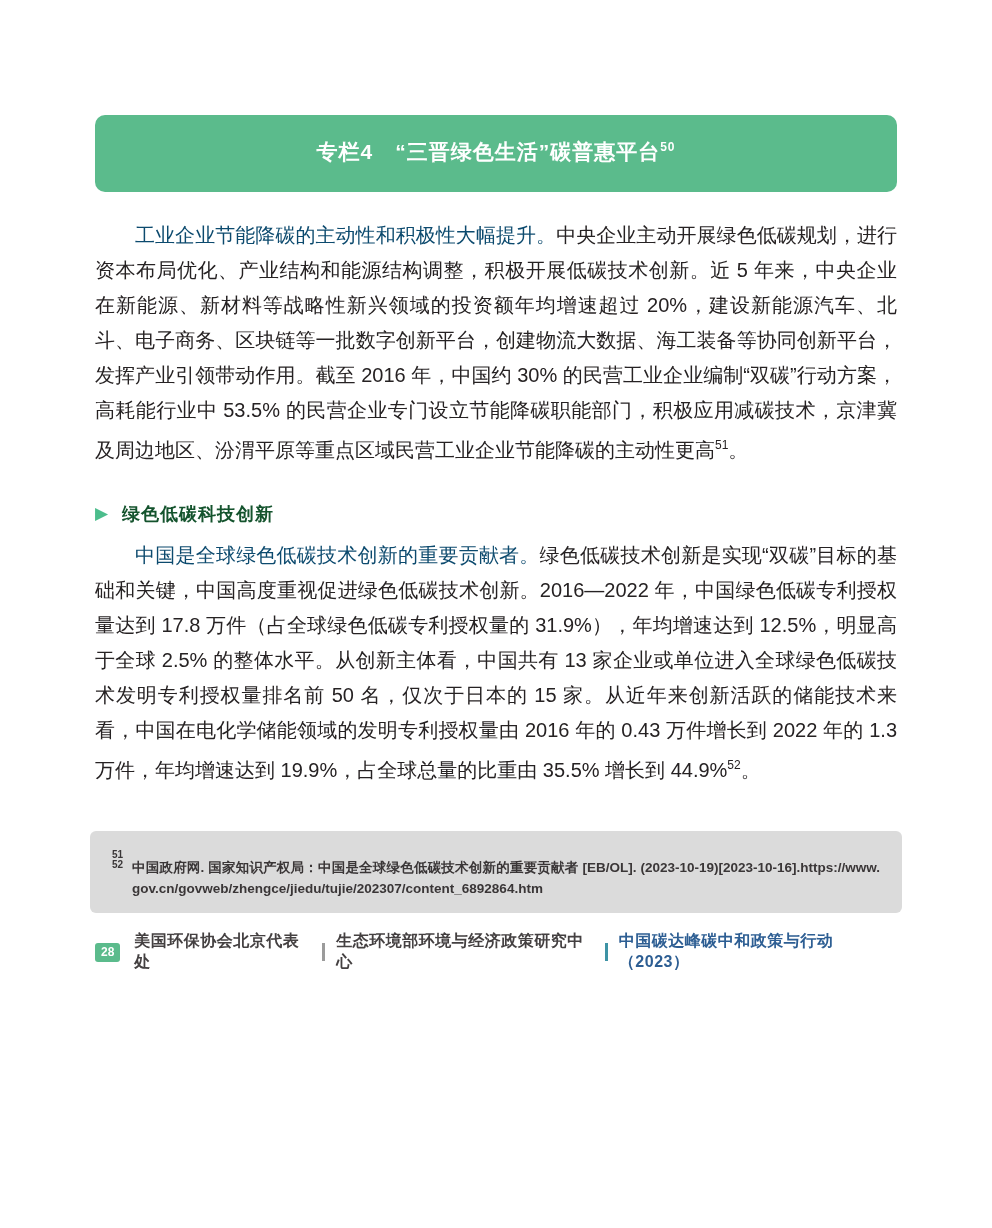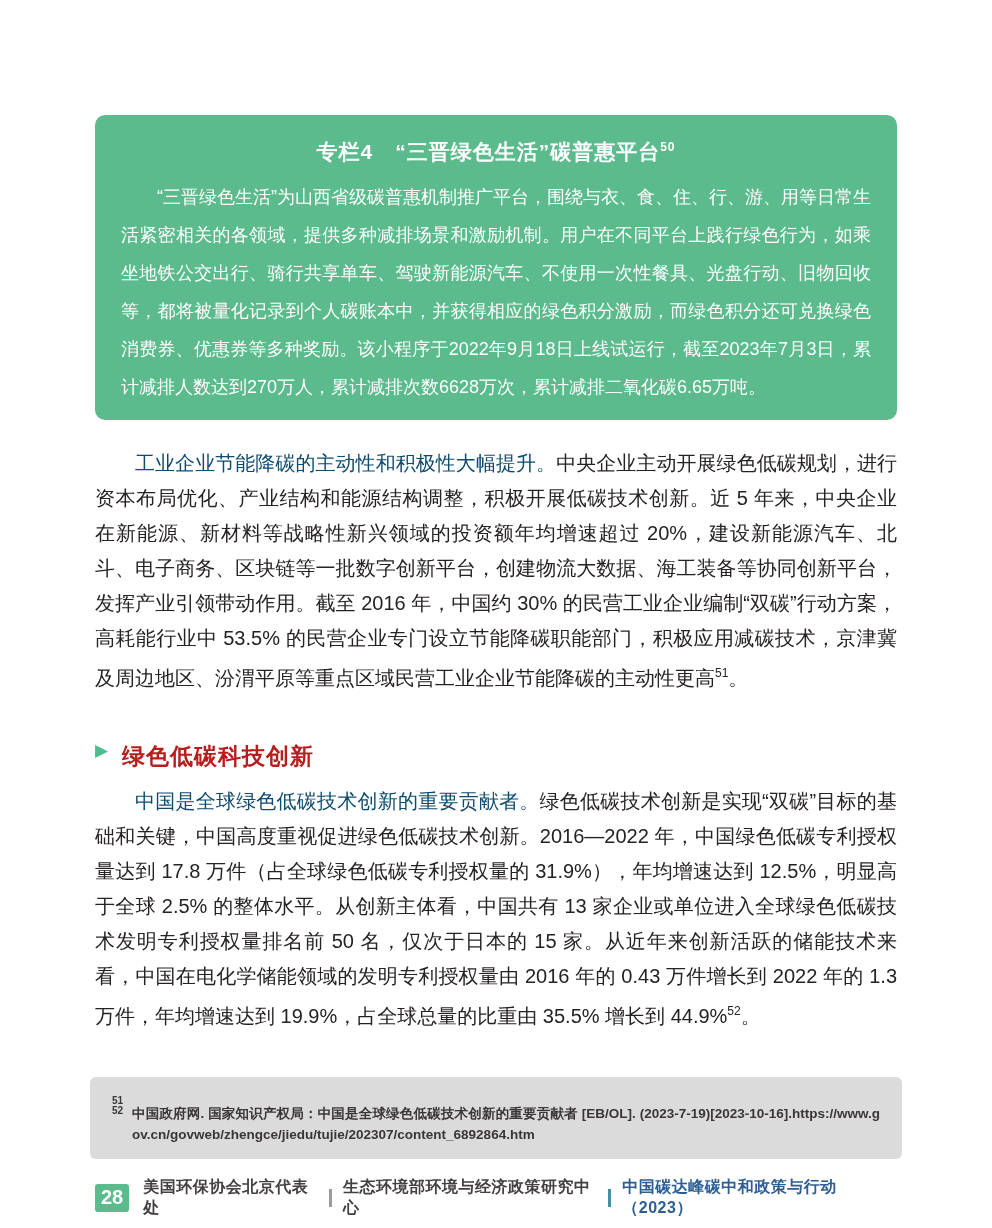--- a/index.html
+++ b/index.html
@@ -54,25 +54,24 @@
     display: flex;
     align-items: center;
   }
   .tri {
     color: #4cbd8c;
     font-size: 17px;
     line-height: 1;
     margin-right: 14px;
   }
   .sec-text {
-    color: #b91c1c;
-    font-size: 23px;
+    color: #14532d;
+    font-size: 18px;
     font-weight: 700;
     letter-spacing: 1px;
-    margin-top: 11px;
   }
   
   .footnotes {
     margin-top: 44px;
     margin-left: -5px;
     margin-right: -5px;
     background: #dbdbdb;
     border-radius: 6px;
     padding: 16px 22px 14px 22px;
   }
@@ -96,21 +95,21 @@
   }
   
   .footer {
     margin-top: 18px;
     display: flex;
     align-items: center;
   }
   .page-num {
     background: #5bbb8c;
     color: #ffffff;
-    font-size: 20px;
+    font-size: 12px;
     font-weight: 700;
     padding: 2px 6px 3px 6px;
     border-radius: 3px;
     margin-right: 14px;
   }
   .f-item {
     font-size: 16px;
     font-weight: 700;
     color: #444041;
     letter-spacing: 0.5px;
@@ -127,21 +126,20 @@
 </style>
 </head>
 <body>
 
 <div class="page">
 
   <div class="green-box">
     <div class="box-title">
       <span>专栏4　“三晋绿色生活”碳普惠平台</span><sup>50</sup>
     </div>
-    <p class="box-body">“三晋绿色生活”为山西省级碳普惠机制推广平台，围绕与衣、食、住、行、游、用等日常生活紧密相关的各领域，提供多种减排场景和激励机制。用户在不同平台上践行绿色行为，如乘坐地铁公交出行、骑行共享单车、驾驶新能源汽车、不使用一次性餐具、光盘行动、旧物回收等，都将被量化记录到个人碳账本中，并获得相应的绿色积分激励，而绿色积分还可兑换绿色消费券、优惠券等多种奖励。该小程序于2022年9月18日上线试运行，截至2023年7月3日，累计减排人数达到270万人，累计减排次数6628万次，累计减排二氧化碳6.65万吨。</p>
   </div>
 
   <p class="para para-1">
     <span class="lead">工业企业节能降碳的主动性和积极性大幅提升。</span><span>中央企业主动开展绿色低碳规划，进行资本布局优化、产业结构和能源结构调整，积极开展低碳技术创新。近 5 年来，中央企业在新能源、新材料等战略性新兴领域的投资额年均增速超过 20%，建设新能源汽车、北斗、电子商务、区块链等一批数字创新平台，创建物流大数据、海工装备等协同创新平台，发挥产业引领带动作用。截至 2016 年，中国约 30% 的民营工业企业编制“双碳”行动方案，高耗能行业中 53.5% 的民营企业专门设立节能降碳职能部门，积极应用减碳技术，京津冀及周边地区、汾渭平原等重点区域民营工业企业节能降碳的主动性更高</span><sup>51</sup><span>。</span>
   </p>
 
   <div class="section-heading">
     <span class="tri">▶</span>
     <span class="sec-text">绿色低碳科技创新</span>
   </div>
@@ -149,21 +147,21 @@
   <p class="para para-2">
     <span class="lead">中国是全球绿色低碳技术创新的重要贡献者。</span><span>绿色低碳技术创新是实现“双碳”目标的基础和关键，中国高度重视促进绿色低碳技术创新。2016—2022 年，中国绿色低碳专利授权量达到 17.8 万件（占全球绿色低碳专利授权量的 31.9%），年均增速达到 12.5%，明显高于全球 2.5% 的整体水平。从创新主体看，中国共有 13 家企业或单位进入全球绿色低碳技术发明专利授权量排名前 50 名，仅次于日本的 15 家。从近年来创新活跃的储能技术来看，中国在电化学储能领域的发明专利授权量由 2016 年的 0.43 万件增长到 2022 年的 1.3 万件，年均增速达到 19.9%，占全球总量的比重由 35.5% 增长到 44.9%</span><sup>52</sup><span>。</span>
   </p>
 
   <div class="footnotes">
     <div class="footnote">
       <span class="fn-num">51</span>
     </div>
     <div class="footnote">
       <span class="fn-num">52</span>
-      <span>中国政府网. 国家知识产权局：中国是全球绿色低碳技术创新的重要贡献者 [EB/OL]. (2023-7-19)[2023-10-16].https://www.gov.cn/govweb/zhengce/jiedu/tujie/202307/content_6892864.htm</span>
+      <span>中国政府网. 国家知识产权局：中国是全球绿色低碳技术创新的重要贡献者 [EB/OL]. (2023-10-19)[2023-10-16].https://www.gov.cn/govweb/zhengce/jiedu/tujie/202307/content_6892864.htm</span>
     </div>
   </div>
 
   <div class="footer">
     <span class="page-num">28</span>
     <span class="f-item">美国环保协会北京代表处</span>
     <span class="sep sep-gray"></span>
     <span class="f-item">生态环境部环境与经济政策研究中心</span>
     <span class="sep sep-teal"></span>
     <span class="f-item blue">中国碳达峰碳中和政策与行动（2023）</span>

